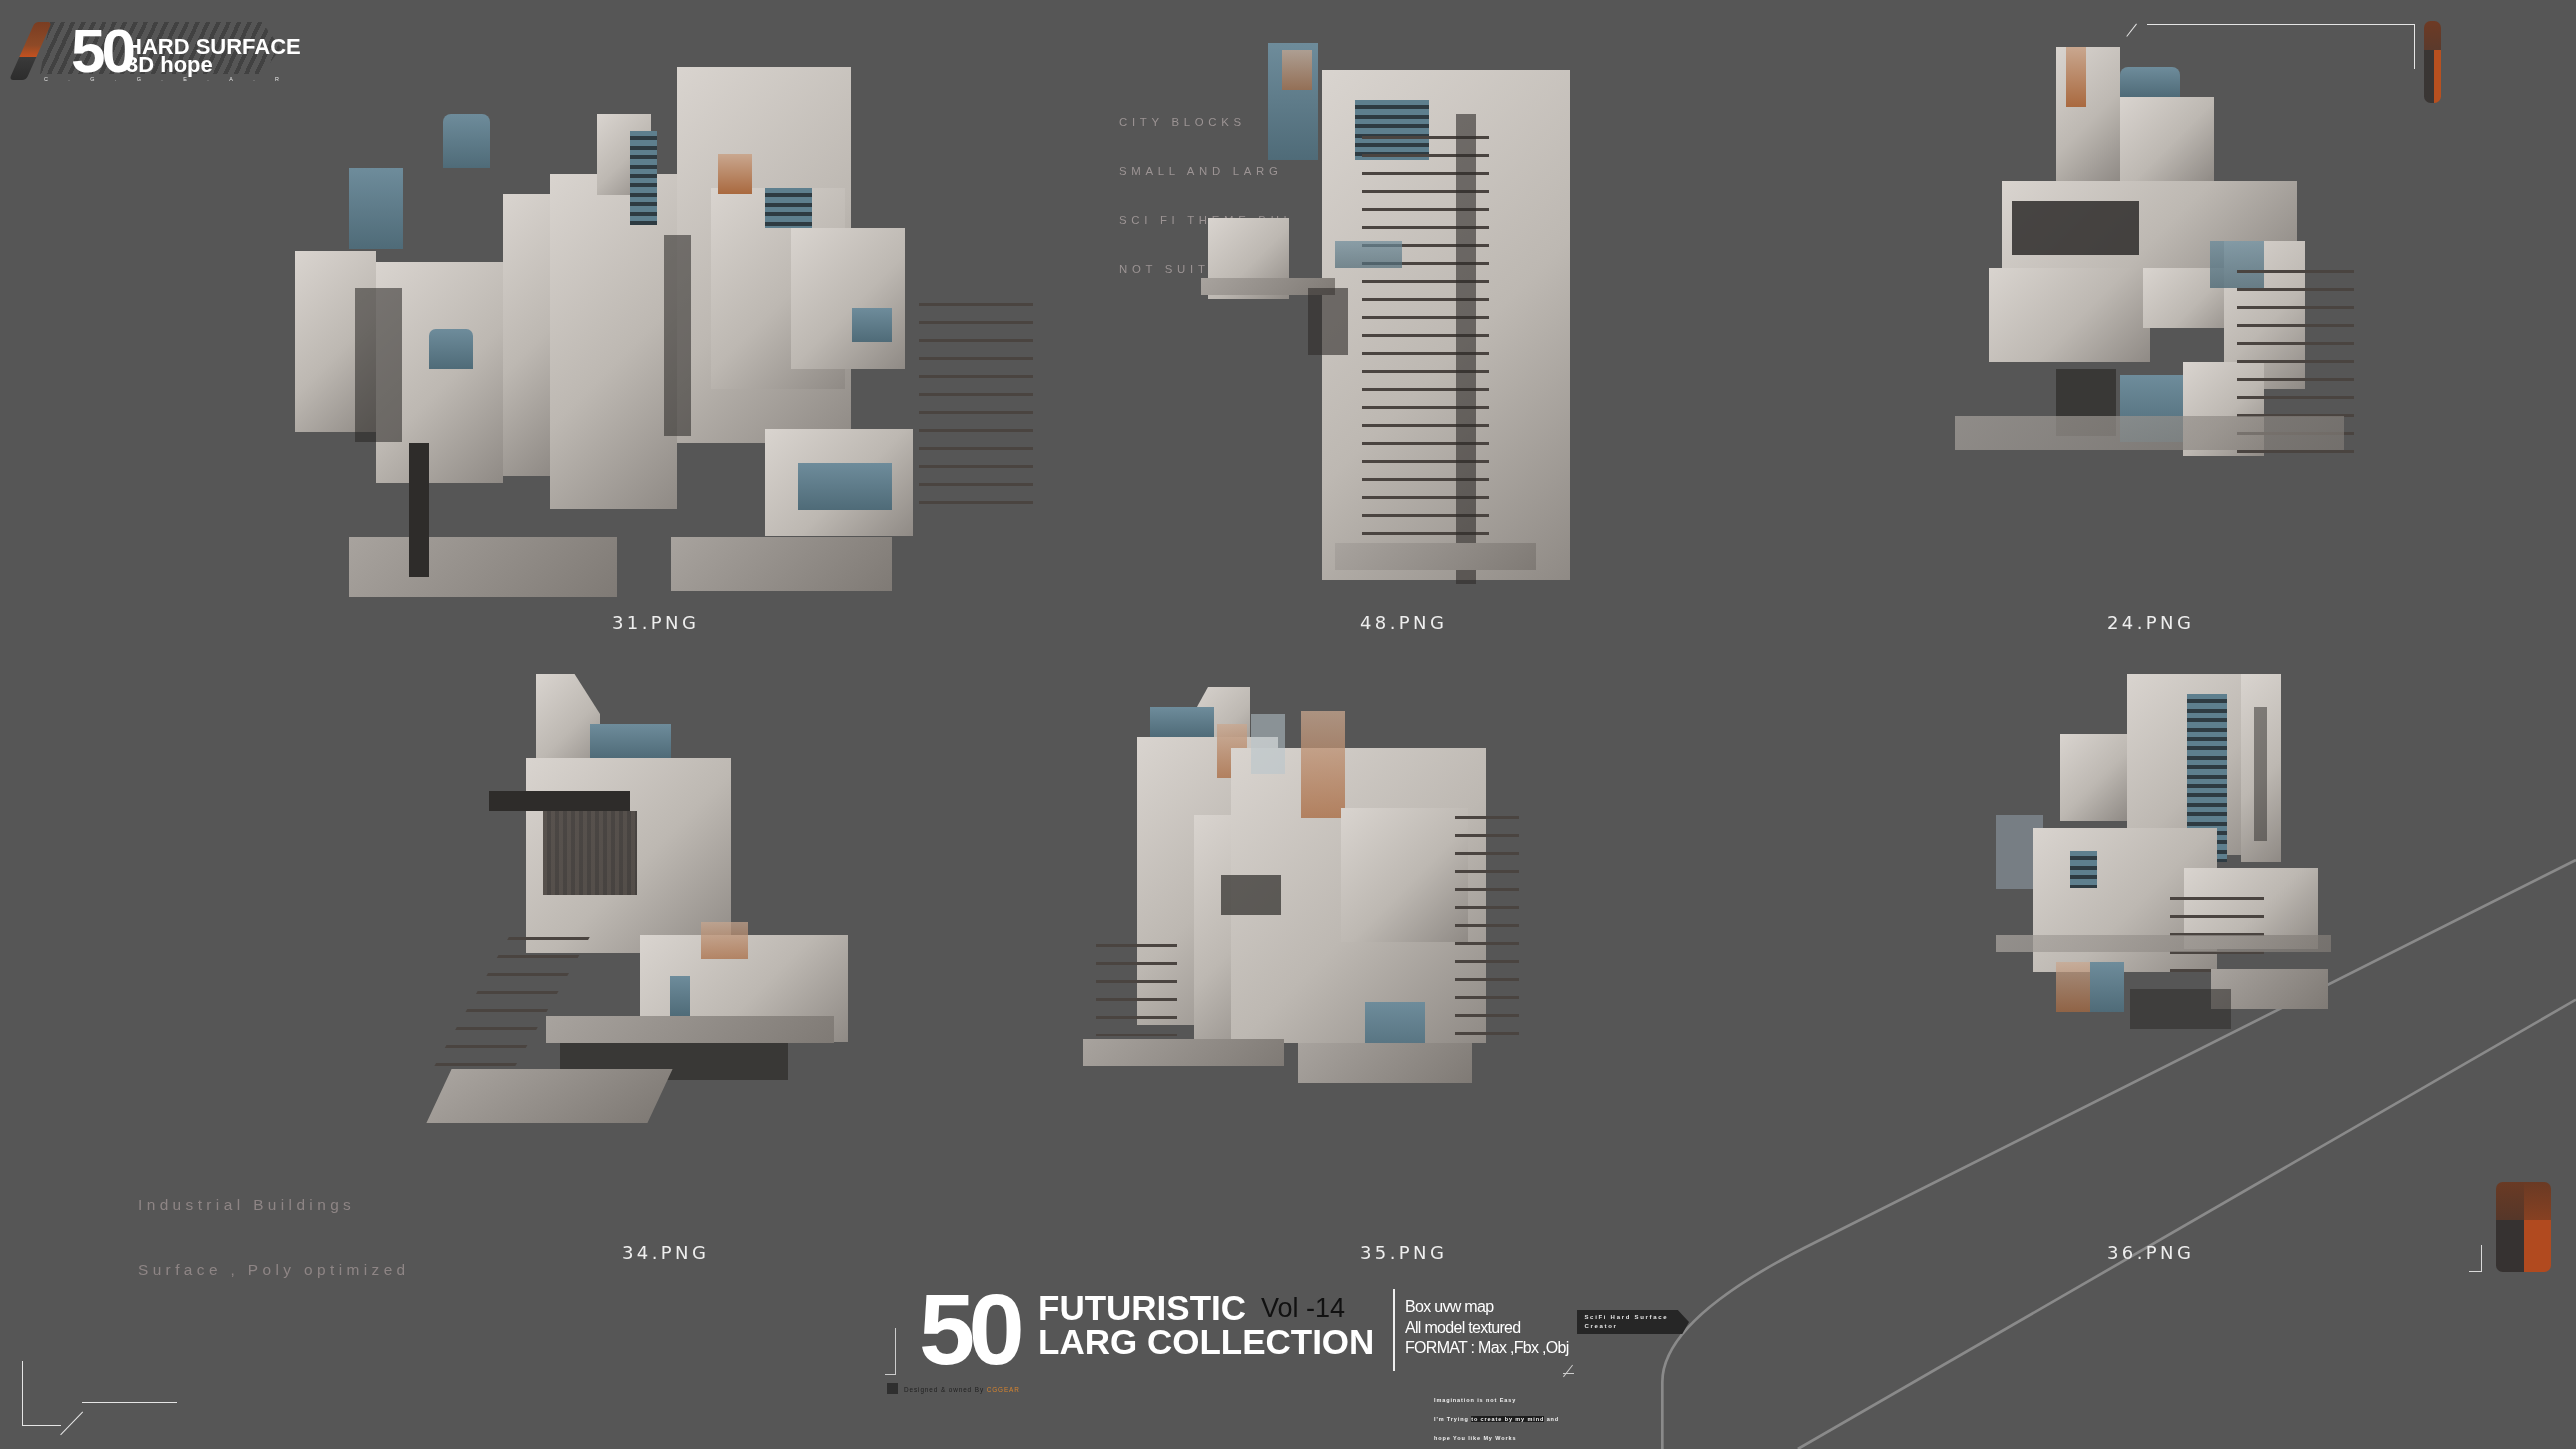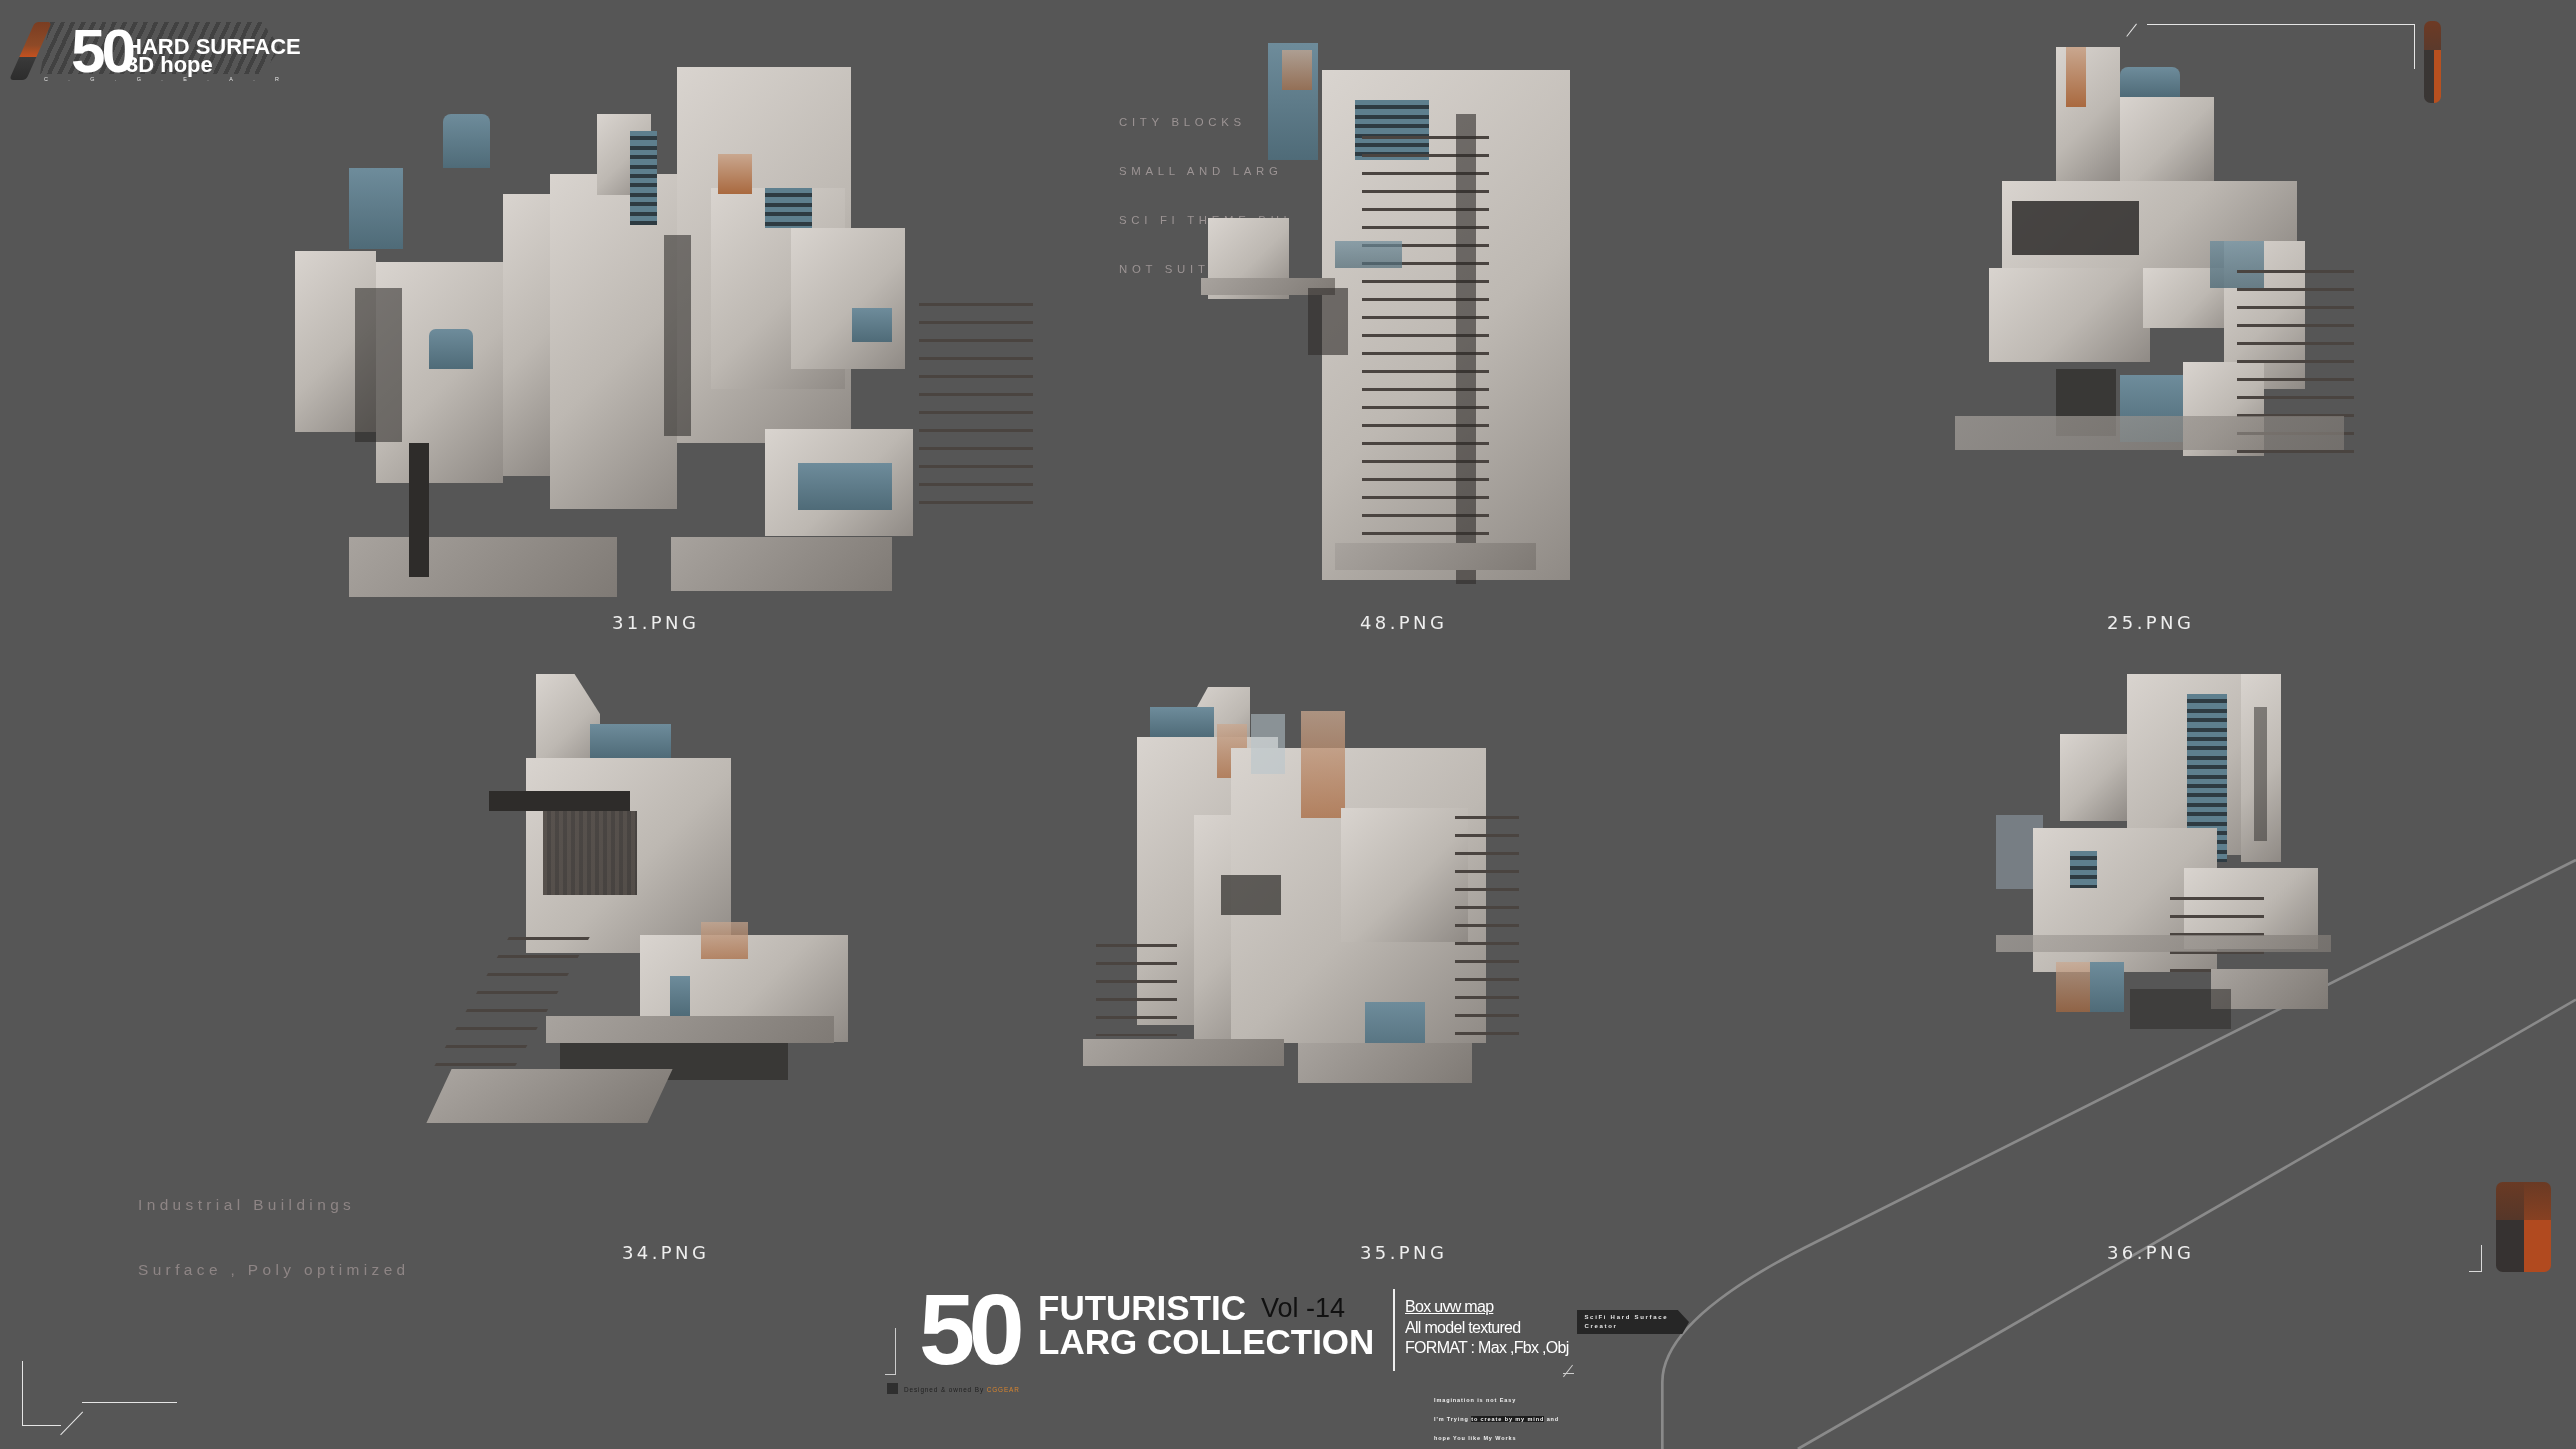--- a/index.html
+++ b/index.html
@@ -234,21 +234,21 @@
   <div class="abs concrete" style="left:47px;top:228px;width:161px;height:94px;"></div>
   <div class="abs concrete" style="left:201px;top:228px;width:101px;height:60px;"></div>
   <div class="abs concrete" style="left:282px;top:201px;width:81px;height:148px;"></div>
   <div class="abs blue-metal" style="left:268px;top:201px;width:54px;height:47px;opacity:0.8;"></div>
   <div class="abs dark" style="left:114px;top:329px;width:60px;height:67px;opacity:0.7;"></div>
   <div class="abs blue-metal" style="left:178px;top:335px;width:67px;height:67px;"></div>
   <div class="abs concrete" style="left:241px;top:322px;width:81px;height:94px;"></div>
   <div class="abs rail" style="left:295px;top:215px;width:117px;height:201px;"></div>
   <div class="abs concrete-dark" style="left:13.4px;top:376px;width:389px;height:34px;opacity:0.7;"></div>
 </div>
-<div class="caption" style="left:2107px;top:612px;">25.PNG</div>
+<div class="caption" style="left:2107px;top:612px;">24.PNG</div>
 
 <div class="bldg" style="left:439px;top:667px;width:449px;height:564px;">
   <div class="abs concrete" style="left:97px;top:6.7px;width:64px;height:101px;clip-path:polygon(0 0,60% 0,100% 40%,100% 100%,0 100%);"></div>
   <div class="abs blue-metal" style="left:151px;top:57px;width:81px;height:34px;"></div>
   <div class="abs concrete" style="left:87px;top:91px;width:205px;height:195px;"></div>
   <div class="abs dark" style="left:50px;top:124px;width:141px;height:20px;"></div>
   <div class="abs dark" style="left:104px;top:144px;width:94px;height:84px;opacity:0.8;background:repeating-linear-gradient(90deg,#3a3430 0 4px,#2a2624 4px 8px);"></div>
   <div class="abs concrete" style="left:201px;top:268px;width:208px;height:107px;"></div>
   <div class="abs rust" style="left:262px;top:255px;width:47px;height:37px;opacity:0.7;"></div>
   <div class="abs blue-metal" style="left:231px;top:309px;width:20px;height:40px;"></div>
@@ -304,21 +304,21 @@
 <div class="abs bl-corner"></div>
 <div class="abs bl-diag"></div>
 <div class="abs bl-line"></div>
 
 <div class="abs title-bracket"></div>
 <div class="abs title-50">50</div>
 <div class="abs title-1">FUTURISTIC</div>
 <div class="abs title-vol">Vol -14</div>
 <div class="abs title-2">LARG COLLECTION</div>
 <div class="abs title-sep"></div>
-<div class="abs spec" style="top:1299px;text-decoration:underline;">Box uvw map</div>
+<div class="abs spec" style="top:1299px;">Box uvw map</div>
 <div class="abs spec" style="top:1320px;">All model textured</div>
 <div class="abs spec" style="top:1340px;">FORMAT : Max ,Fbx ,Obj</div>
 <div class="abs spec-diag"></div>
 <div class="abs spec-under"></div>
 
 <div class="abs designed-box"></div>
 <div class="abs designed">
   <span>Designed &amp; owned By </span><span class="brand">CGGEAR</span>
 </div>
 

